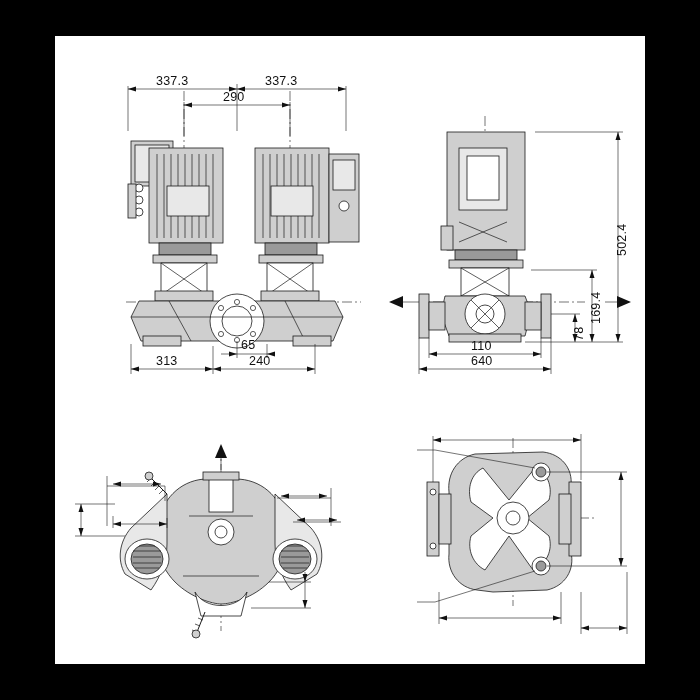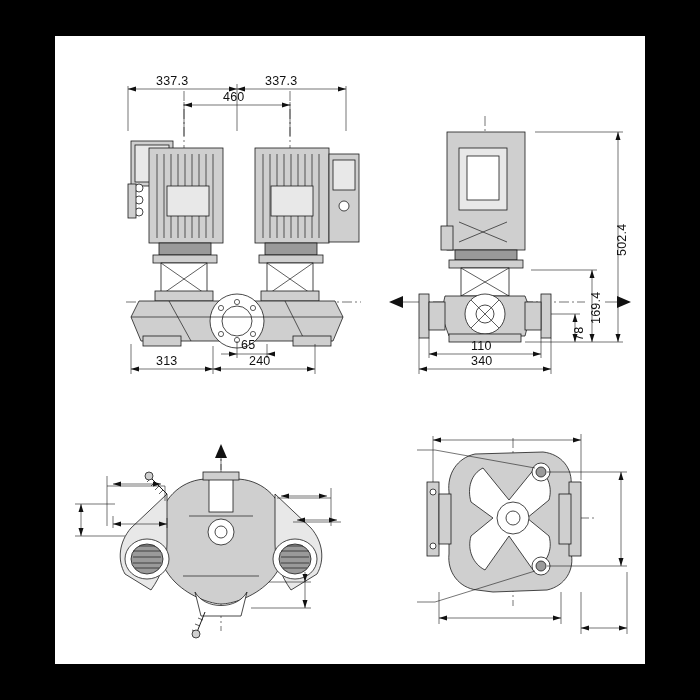--- a/index.html
+++ b/index.html
@@ -168,21 +168,21 @@
         <line class="ext" x1="244" y1="308" x2="244" y2="338"></line>
         <line class="ext" x1="60" y1="333" x2="142" y2="333"></line>
         <line class="ext" x1="142" y1="333" x2="244" y2="333"></line>
         <polygon class="arrowfill" points="60,333 68,330.5 68,335.5"></polygon>
         <polygon class="arrowfill" points="142,333 134,330.5 134,335.5"></polygon>
         <polygon class="arrowfill" points="142,333 150,330.5 150,335.5"></polygon>
         <polygon class="arrowfill" points="244,333 236,330.5 236,335.5"></polygon>
       </svg>
       <div class="dim" style="left:85px; top:38px;">337.3</div>
       <div class="dim" style="left:194px; top:38px;">337.3</div>
-      <div class="dim" style="left:152px; top:54px;">460</div>
+      <div class="dim" style="left:152px; top:54px;">290</div>
       <div class="dim" style="left:170px; top:302px;">65</div>
       <div class="dim" style="left:85px; top:318px;">313</div>
       <div class="dim" style="left:178px; top:318px;text-align:center;">240</div>
     </div>
 
     <div class="view" style="left:320px; top:0px; width:270px; height:330px;">
       <svg width="270" height="330" viewBox="0 0 270 330">
 
         <line class="ctr" x1="110" y1="80" x2="110" y2="305"></line>
         <line class="ctr" x1="40" y1="266" x2="210" y2="266"></line>
@@ -244,21 +244,21 @@
         <line class="ext" x1="44" y1="302" x2="44" y2="338"></line>
         <line class="ext" x1="176" y1="302" x2="176" y2="338"></line>
         <line class="ext" x1="44" y1="333" x2="176" y2="333"></line>
         <polygon class="arrowfill" points="44,333 52,330.5 52,335.5"></polygon>
         <polygon class="arrowfill" points="176,333 168,330.5 168,335.5"></polygon>
       </svg>
       <div class="dim rot" style="left:240px; top:220px;">502.4</div>
       <div class="dim rot" style="left:214px; top:288px;">169.4</div>
       <div class="dim rot" style="left:197px; top:305px;">78</div>
       <div class="dim" style="left:96px; top:303px;">110</div>
-      <div class="dim" style="left:96px; top:318px;">340</div>
+      <div class="dim" style="left:96px; top:318px;">640</div>
     </div>
 
     <div class="view" style="left:0px; top:340px; width:300px; height:280px;">
       <svg width="300" height="280" viewBox="0 0 300 280">
 
         <line class="ctr" x1="166" y1="70" x2="166" y2="255"></line>
         <line class="ctr" x1="80" y1="168" x2="255" y2="168"></line>
 
         <path class="fillgrey" d="M166 105 C142 98 118 110 108 132 C96 158 102 188 120 206
                                    C136 222 158 228 166 228 C176 228 198 222 214 206

